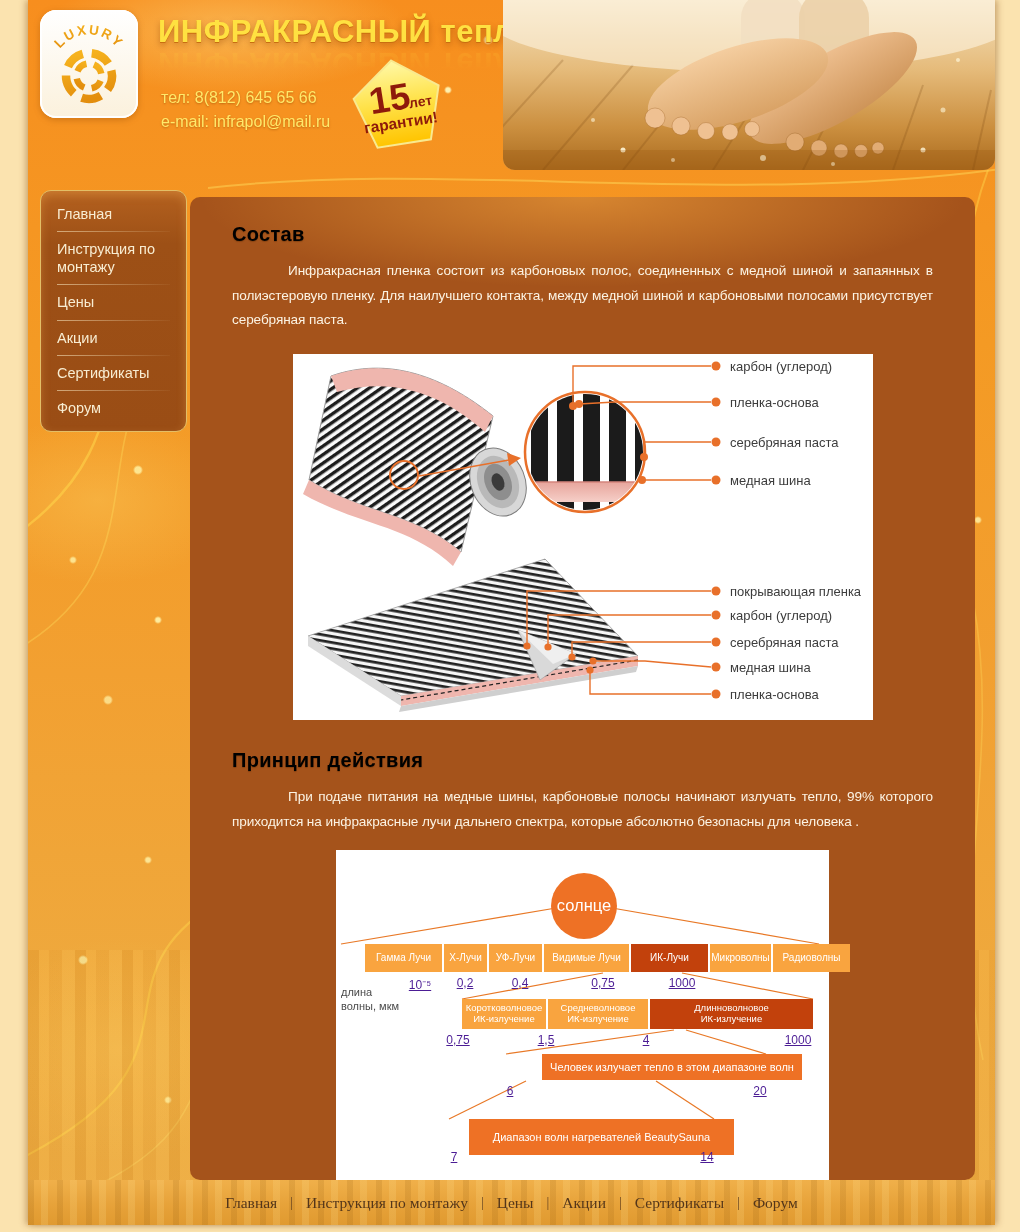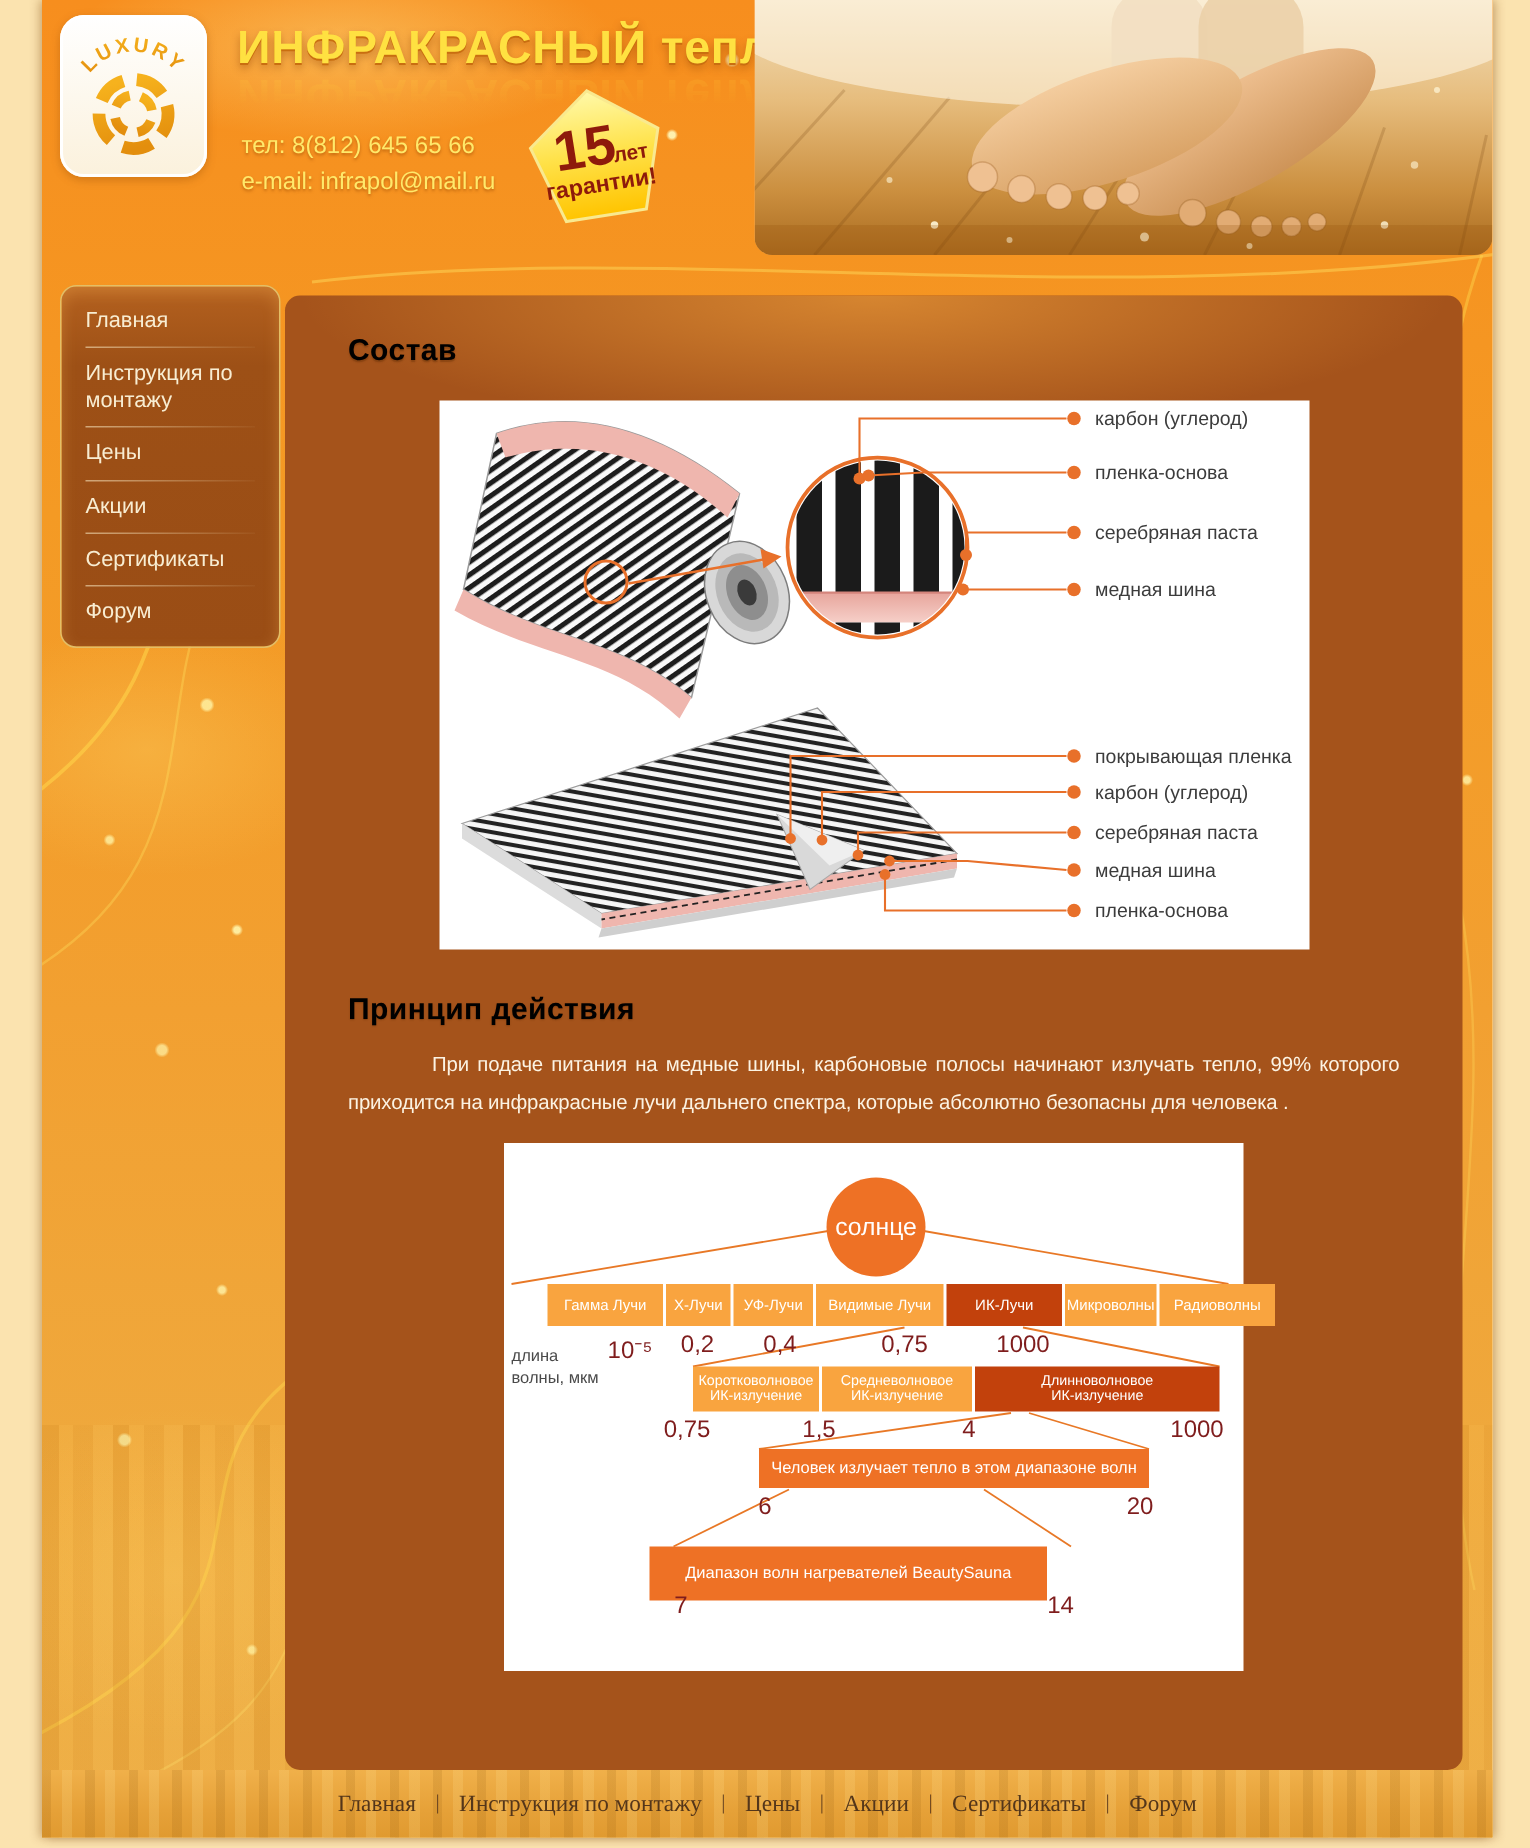--- a/index.html
+++ b/index.html
@@ -122,25 +122,25 @@
   .row2{left:126px;top:149px;height:30px;}
   .seg{
     display:flex;align-items:center;justify-content:center;text-align:center;
     color:#fff;font-size:10px;line-height:1.12;white-space:pre-line;box-sizing:border-box;
   }
   .seg.light{background:#F9A43F;}
   .seg.dark{background:#c2410c;}
   .row2 .seg{font-size:9.5px;}
   .solid-bar{
     position:absolute;background:#EE7125;color:#fff;font-size:11px;
-    display:flex;align-items:center;justify-content:center;
+    display:flex;align-items:center;justify-content:center;margin-left:36px;
   }
   .row3{left:170px;top:204px;width:260px;height:26px;}
   .row4{left:97px;top:269px;width:265px;height:36px;}
-  .tick{position:absolute;transform:translateX(-50%);font-size:16px;color:#7f1d1d;white-space:nowrap;}
+  .tick{position:absolute;transform:translateX(-50%);font-size:12px;color:#4c1d95;white-space:nowrap;text-decoration:underline;}
   .axis-label{position:absolute;left:5px;top:135px;font-size:11px;line-height:1.3;color:#4A4A4A;white-space:pre-line;}
   
   .footer{
     position:absolute;left:0;top:1180px;width:967px;height:45px;z-index:4;
     background:
       repeating-linear-gradient(90deg, rgba(140,85,10,.15) 0 6px, transparent 6px 13px,
         rgba(255,222,140,.20) 13px 20px, transparent 20px 29px),
       linear-gradient(180deg,#F0B04A,#E6A138 60%,#E09A30);
     display:flex;align-items:center;justify-content:center;
     font-family:"Liberation Serif",serif;font-size:15.5px;color:#54361A;
@@ -281,20 +281,21 @@
       <li>Инструкция по монтажу</li>
       <li>Цены</li>
       <li>Акции</li>
       <li>Сертификаты</li>
       <li>Форум</li>
     </ul>
   </nav>
 
   <main class="content">
     <h2 class="section-heading">Состав</h2>
+    <p class="body-text">Инфракрасная пленка состоит из карбоновых полос, соединенных  с медной шиной и запаянных в полиэстеровую пленку. Для наилучшего контакта, между медной шиной и карбоновыми полосами присутствует серебряная паста.</p>
 
     <div class="figure1">
       <svg width="580" height="366" viewBox="0 0 580 366">
         <defs>
           <pattern id="st1" width="7" height="7" patternUnits="userSpaceOnUse" patternTransform="rotate(55)">
             <rect width="7" height="7" fill="#fafafa"></rect>
               <rect width="3.4" height="7" fill="#1d1d1d"></rect>
           </pattern>
           <pattern id="st2" width="6" height="6" patternUnits="userSpaceOnUse" patternTransform="rotate(100)">
             <rect width="6" height="6" fill="#f6f6f6"></rect>

